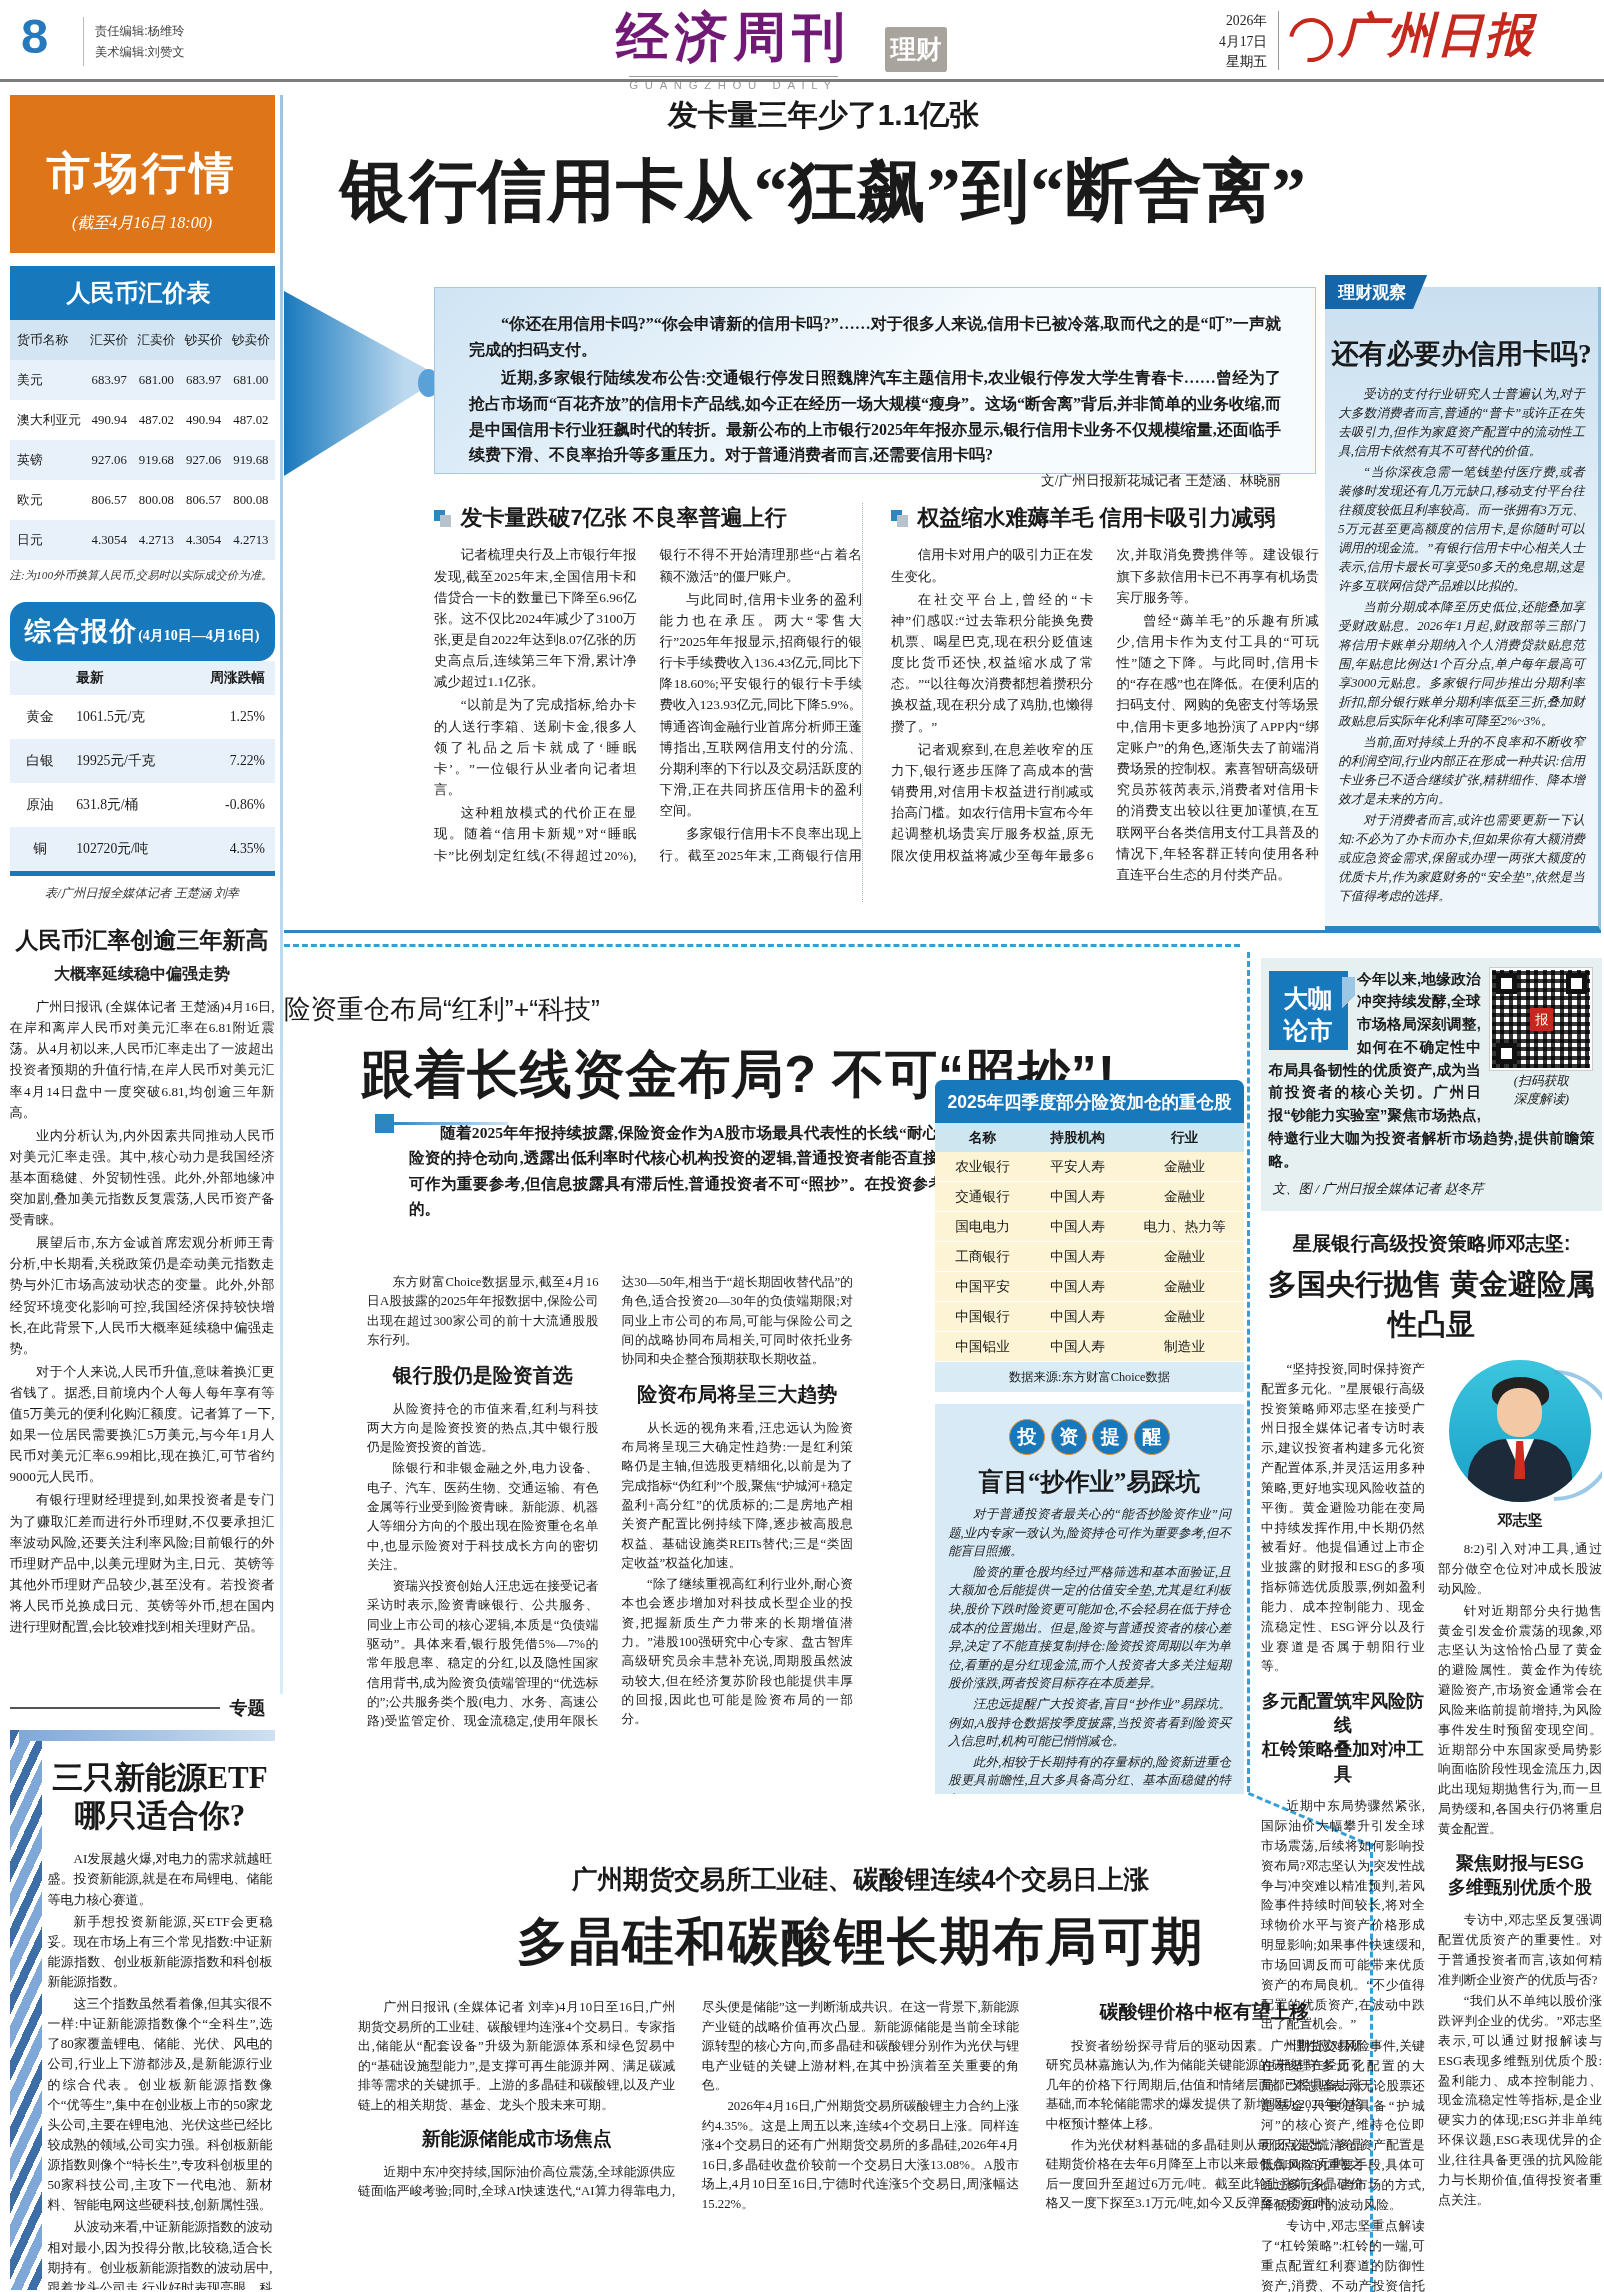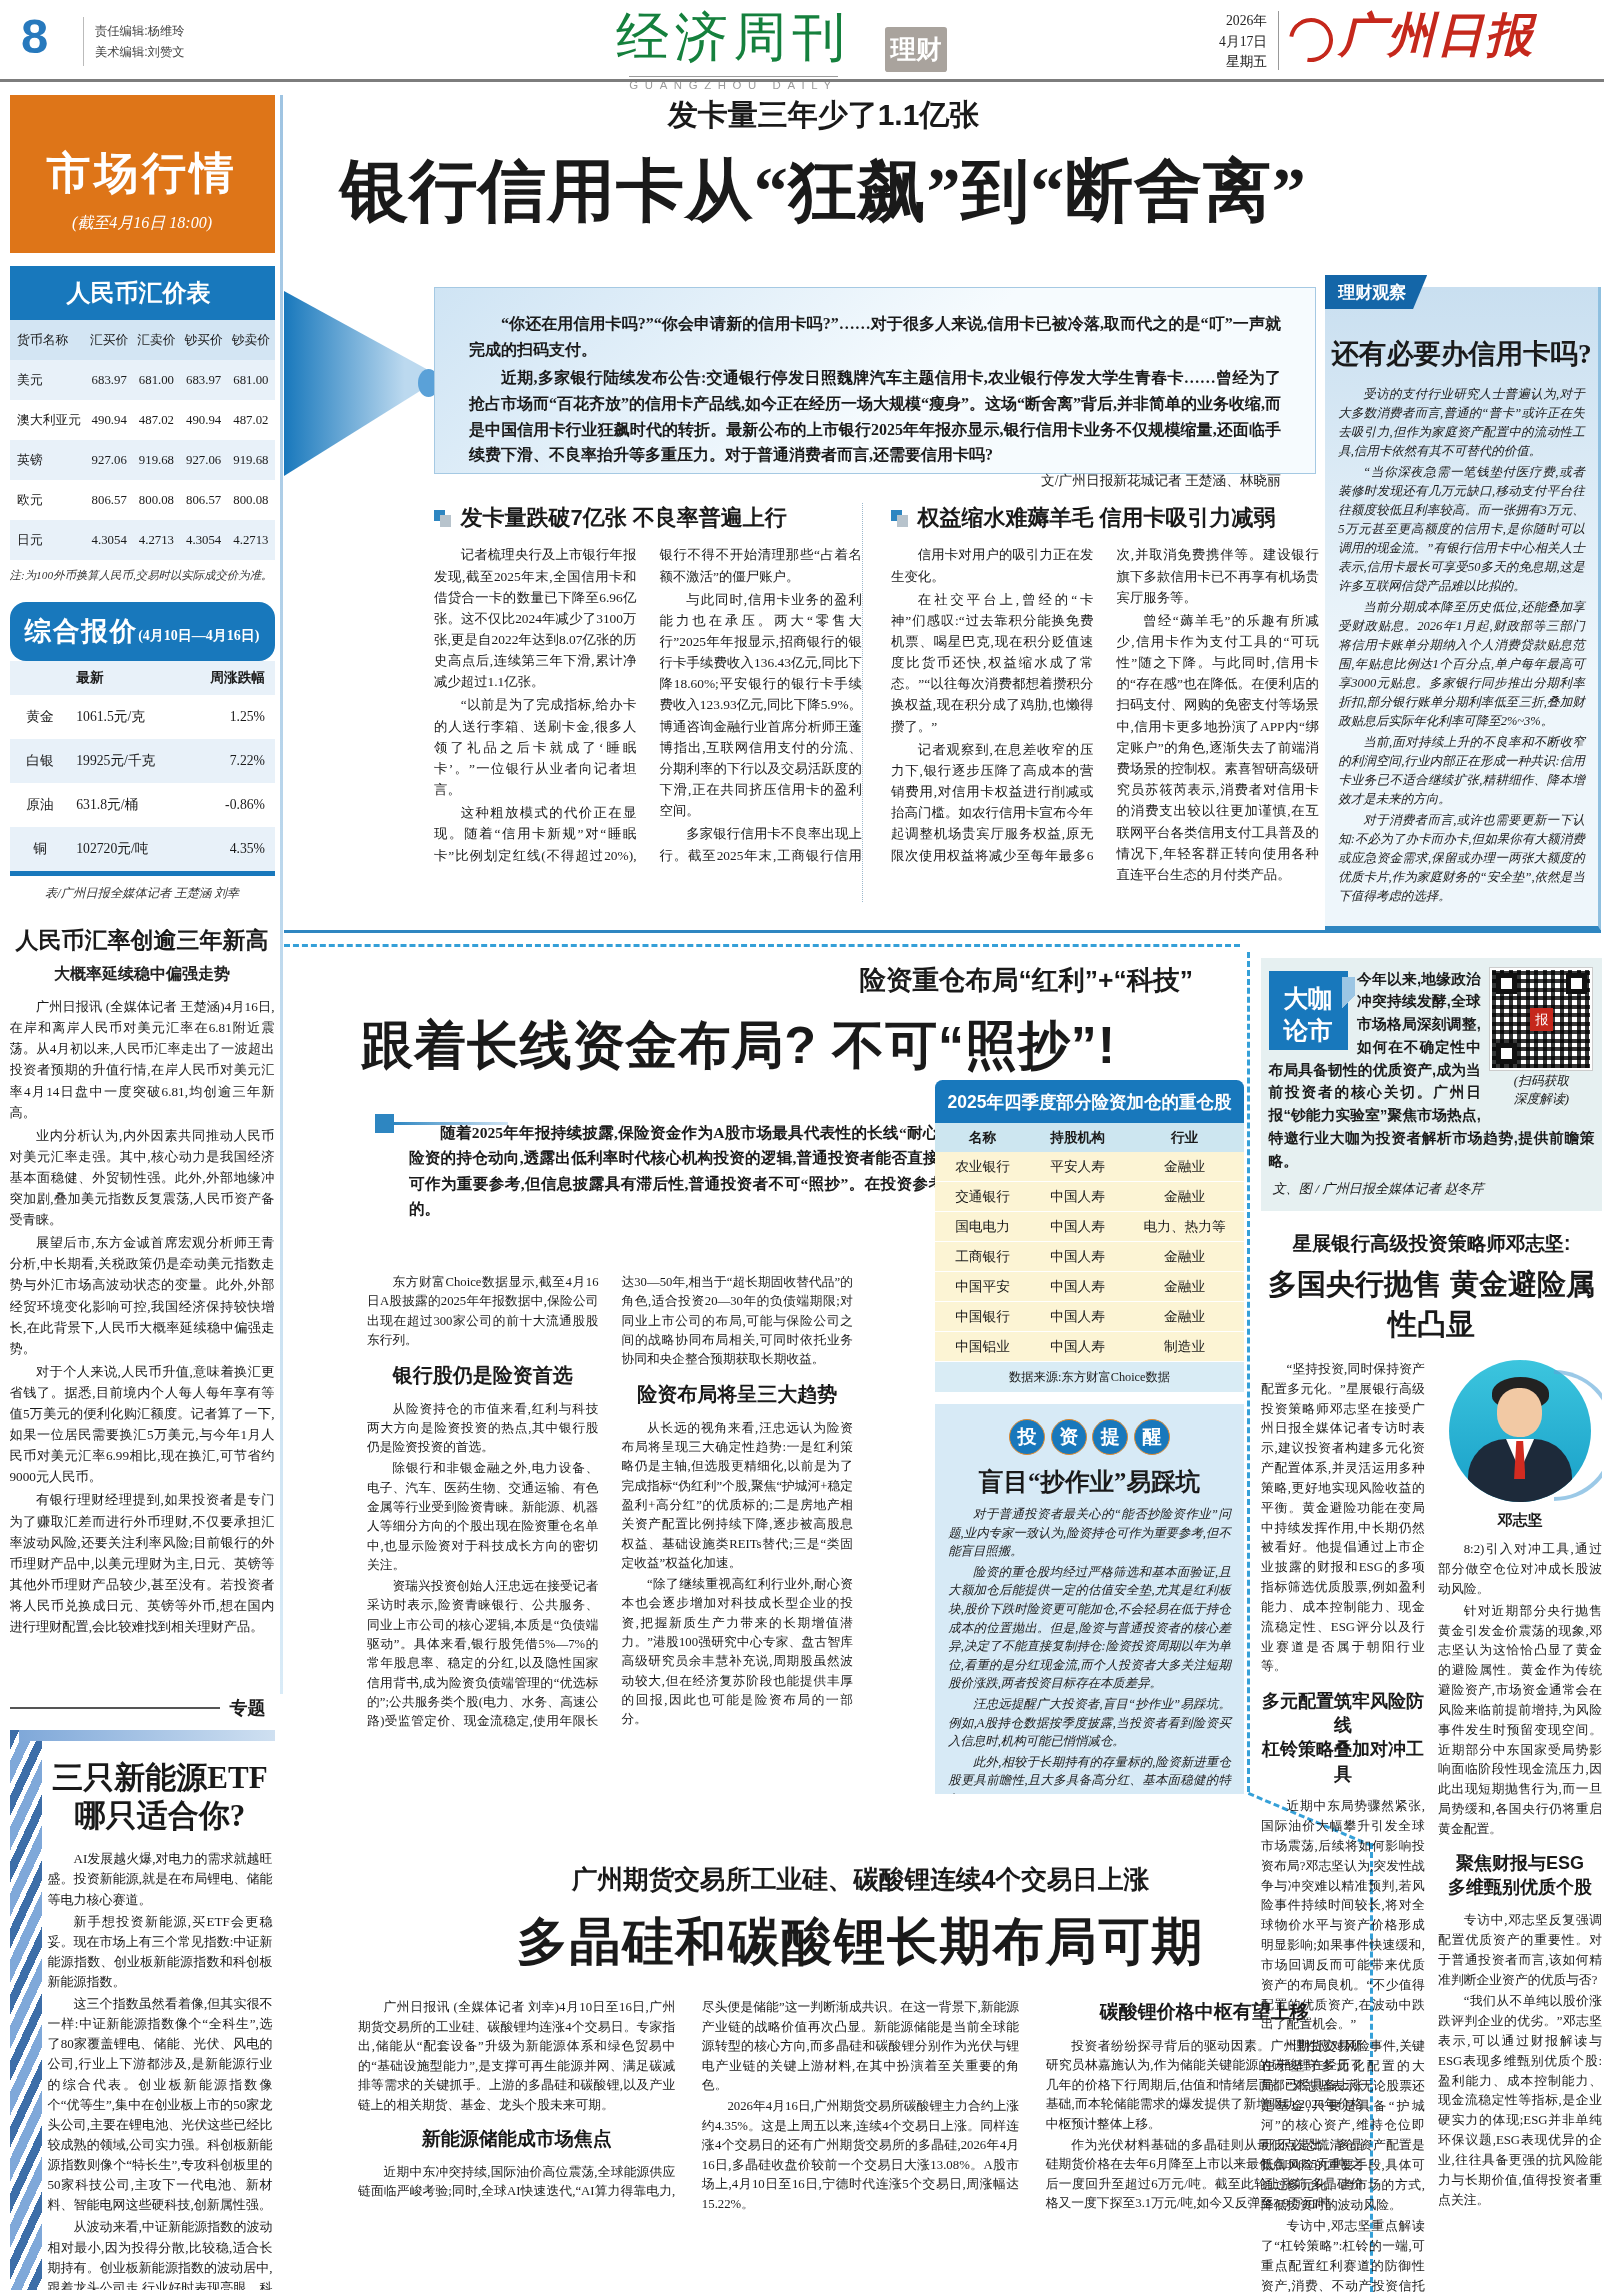--- a/index.html
+++ b/index.html
@@ -6,21 +6,21 @@
   body{font-family:"Liberation Serif","DejaVu Serif",serif;color:#1a1a1a;}
   #paper{position:relative;width:1604px;height:2292px;background:#fff;overflow:hidden;}
   p{margin:0 0 1.9px 0;text-indent:2em;}
   
   #header{position:absolute;left:0;top:0;width:1604px;height:81px;}
   #header .rule{position:absolute;left:0;top:79px;width:1604px;height:2.8px;background:#7d7d7d;}
   .page-num{position:absolute;left:21px;top:7.6px;font-size:49px;font-weight:900;color:#2779bd;font-family:"Liberation Sans",sans-serif;}
   .ed-sep{position:absolute;left:83px;top:17px;width:0.9px;height:49px;background:#bbb;}
   .editors{position:absolute;left:95px;top:21px;font-size:12.3px;color:#444;line-height:1.7;font-family:"Liberation Sans",sans-serif;}
   .masthead{position:absolute;left:568px;top:1.9px;width:331px;text-align:center;}
-  .masthead .cn{font-size:53px;font-weight:400;color:#15803d;letter-spacing:5.7px;font-family:"Liberation Serif",serif;}
+  .masthead .cn{font-size:53px;font-weight:700;color:#701a75;letter-spacing:5.7px;font-family:"Liberation Serif",serif;}
   .masthead .en{margin-top:1.9px;font-size:11.4px;letter-spacing:6.6px;color:#9a9a9a;border-top:1.9px solid #9a9a9a;display:inline-block;padding-top:1.9px;font-family:"Liberation Sans",sans-serif;}
   .sec-tag{position:absolute;left:885px;top:26.5px;width:62px;height:45px;background:#a9a39d;color:#fff;font-size:25.6px;font-weight:700;text-align:center;line-height:45px;border-radius:2.8px;font-family:"Liberation Sans",sans-serif;}
   .date-block{position:absolute;left:1172px;top:11.4px;width:95px;text-align:right;font-size:13.7px;line-height:1.5;color:#222;padding-right:11.4px;border-right:1.9px solid #999;height:59px;}
   .brand{position:absolute;left:1289px;top:3.8px;font-size:47px;font-weight:900;color:#c5281c;font-style:italic;letter-spacing:1.9px;}
   .brand .swoosh{display:inline-block;width:36px;height:36px;border:4.7px solid #c5281c;border-left-color:transparent;border-radius:50%;transform:rotate(-35deg);vertical-align:middle;margin-right:5.7px;}
   
   #sidebar{position:absolute;left:9.5px;top:95px;width:265px;max-height:1597px;overflow:hidden;}
   .v-sep{position:absolute;left:280px;top:95px;width:2.8px;height:1599px;background:linear-gradient(#9fc4e2,#d9ebf7);}
   .market-box{background:#de7518;color:#fff;text-align:center;padding:49px 0 19px;}
   .market-box .t{font-size:44px;font-weight:900;letter-spacing:3.8px;font-family:"Liberation Sans",sans-serif;}
@@ -80,21 +80,21 @@
   .sa-title{font-size:22px;font-weight:900;font-family:"Liberation Sans",sans-serif;}
   .sa-body{column-count:2;column-gap:23px;font-size:13.4px;line-height:1.58;text-align:justify;height:358px;overflow:hidden;}
   .blue-rule{position:absolute;left:0;top:840px;width:1317px;height:2.8px;background:#2e86c1;}
   
   .observe{position:absolute;left:1041px;top:197px;width:276px;height:644px;background:linear-gradient(180deg,#c9dff0,#eef6fb 60%);border-right:3.8px solid #8fc0e0;border-bottom:5.7px solid #2e86c1;box-sizing:border-box;overflow:hidden;}
   .obs-tab{position:absolute;left:0;top:0;background:#1466a8;color:#fff;font-size:17px;font-weight:800;padding:5.7px 21px 5.7px 13.2px;clip-path:polygon(0 0,100% 0,86% 100%,0 100%);font-family:"Liberation Sans",sans-serif;}
   .obs-title{margin-top:49px;text-align:center;font-size:27.4px;font-weight:900;}
   .obs-body{padding:13.2px 13.2px 0;font-size:12.5px;line-height:1.52;text-align:justify;font-style:italic;}
   
   #insur{position:absolute;left:284px;top:961px;width:961px;height:833px;overflow:hidden;}
-  .i-kicker{width:909px;text-align:right;font-size:26.5px;font-weight:700;font-family:"Liberation Sans",sans-serif;margin-top:1px;}
+  .i-kicker{width:909px;text-align:left;font-size:26.5px;font-weight:400;font-family:"Liberation Sans",sans-serif;margin-top:30px;}
   .i-headline{width:909px;text-align:center;font-size:52px;font-weight:900;font-family:"Liberation Sans",sans-serif;margin-top:13.2px;letter-spacing:0.9px;}
   .i-lead{position:absolute;left:125px;top:159px;width:763px;}
   .i-lead::before{content:"";position:absolute;left:-34px;top:-5.7px;width:19px;height:19px;background:#2e86c1;}
   .i-lead::after{content:"";position:absolute;left:-15px;top:1.9px;width:114px;height:2.8px;background:linear-gradient(90deg,#2e86c1,#cfe4f4);}
   .i-lead .txt{font-size:15.6px;font-weight:600;line-height:1.62;text-align:justify;}
   .i-byline{text-align:right;font-size:13.7px;margin-top:1.9px;}
   .i-body{position:absolute;left:83px;top:312px;width:486px;height:519px;column-count:2;column-gap:23px;font-size:12.7px;line-height:1.52;text-align:justify;overflow:hidden;}
   .i-body h4{margin:9.5px 0;text-align:center;font-size:20px;font-weight:900;font-family:"Liberation Sans",sans-serif;}
   
   .holdings{position:absolute;left:651px;top:119px;width:309px;}

